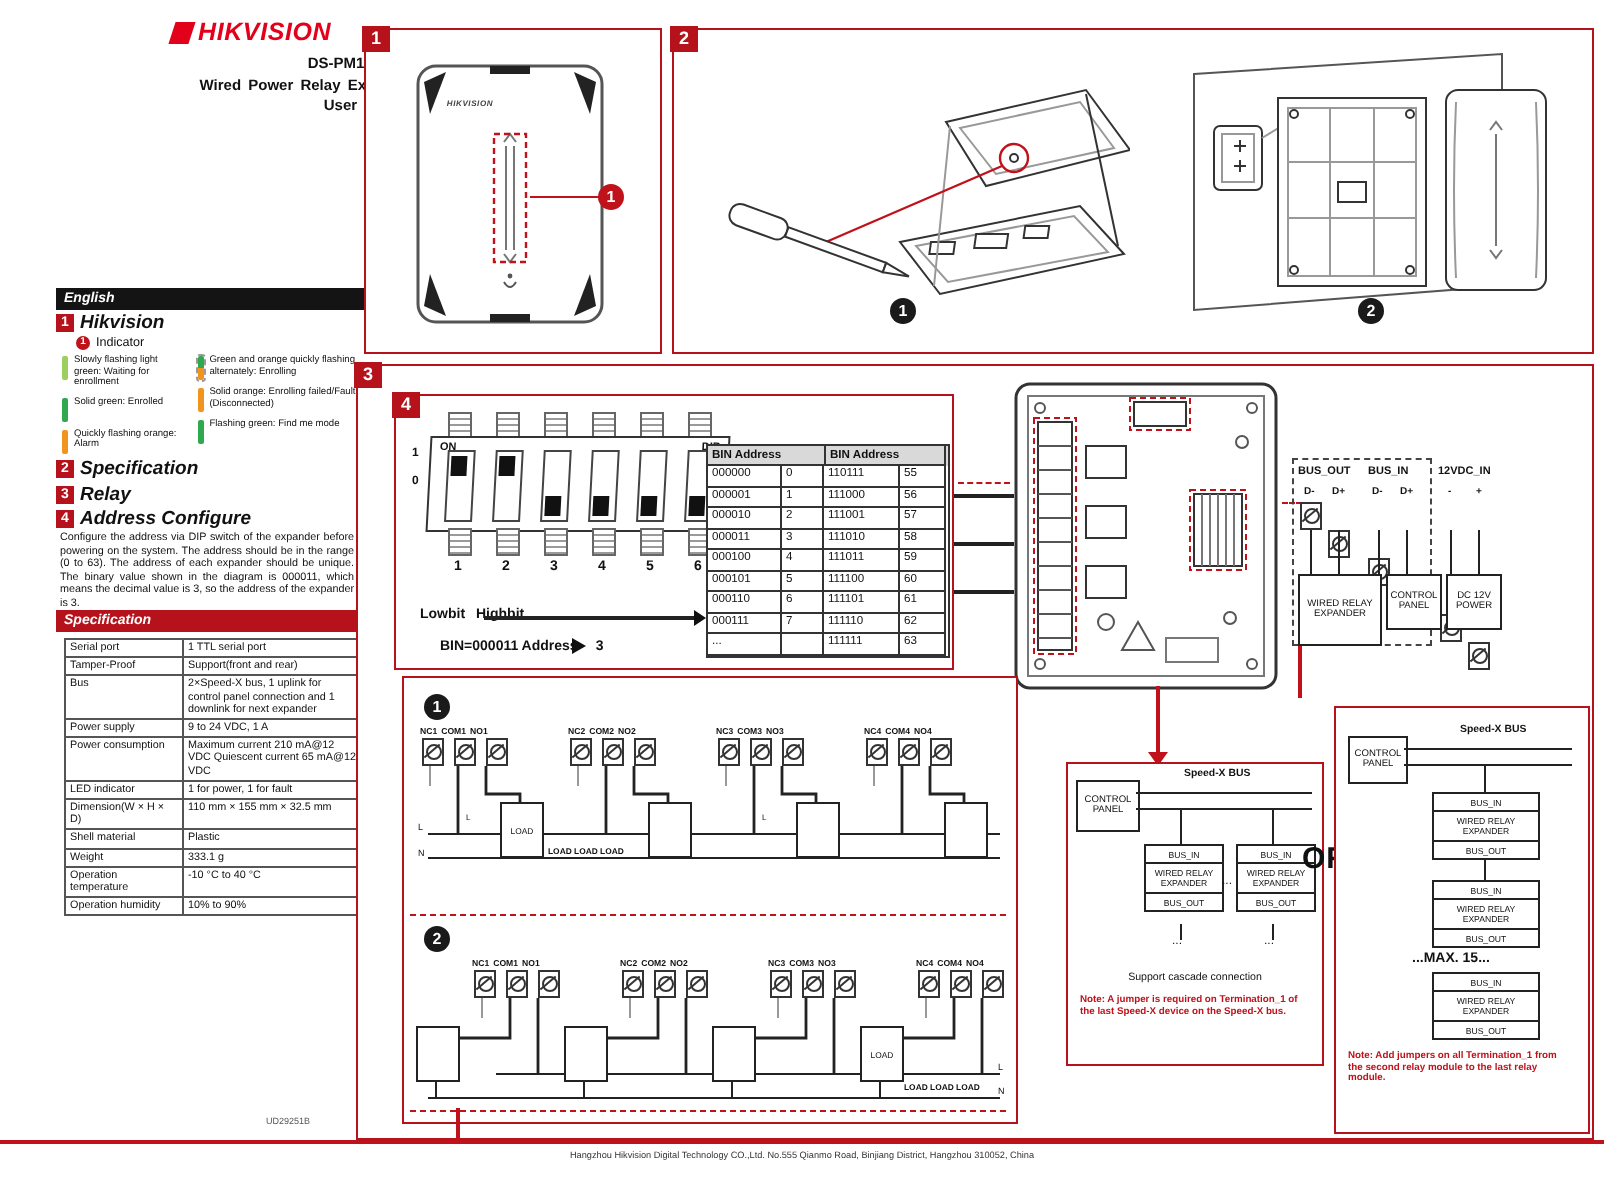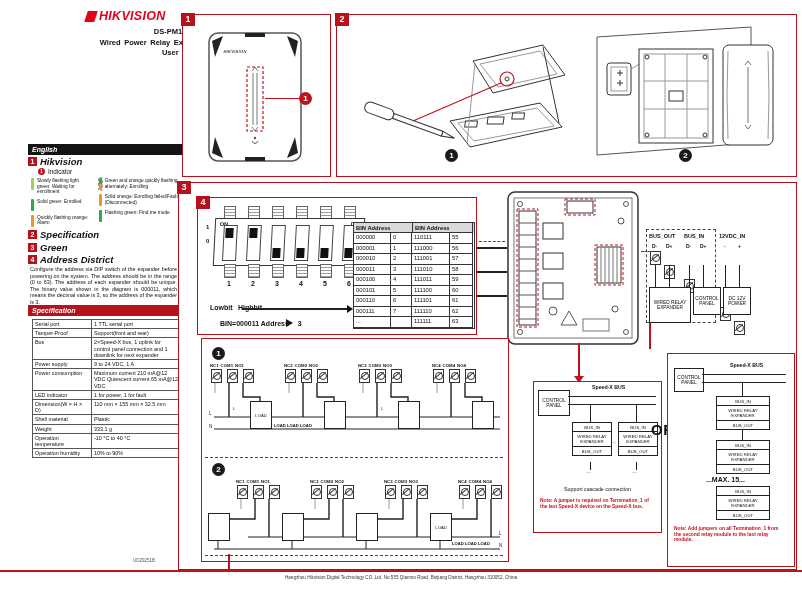--- a/index.html
+++ b/index.html
@@ -148,25 +148,25 @@
       </div>
     </div>
   </div>
 
   <div class="secrow" style="left:28px;top:229px">
     <span class="secnum">2</span>
     <span class="sectitle">Specification</span>
   </div>
   <div class="secrow" style="left:28px;top:242px">
     <span class="secnum">3</span>
-    <span class="sectitle">Green</span>
+    <span class="sectitle">Relay</span>
   </div>
   <div class="secrow" style="left:28px;top:254px">
     <span class="secnum">4</span>
-    <span class="sectitle">Address District</span>
+    <span class="sectitle">Address Configure</span>
   </div>
 
   <div class="para" style="left:30px;top:266px;width:147px">Configure the address via DIP switch of the expander before powering on the system. The address should be in the range (0 to 63). The address of each expander should be unique. The binary value shown in the diagram is 000011, which means the decimal value is 3, so the address of the expander is 3.</div>
 
   <div class="specbar" style="left:28px;top:305px;width:150px;height:11px">Specification</div>
 
   <table class="spec" style="left:32px;top:319px">
     <tbody>
       <tr>
           <td class="k">Serial port</td>

